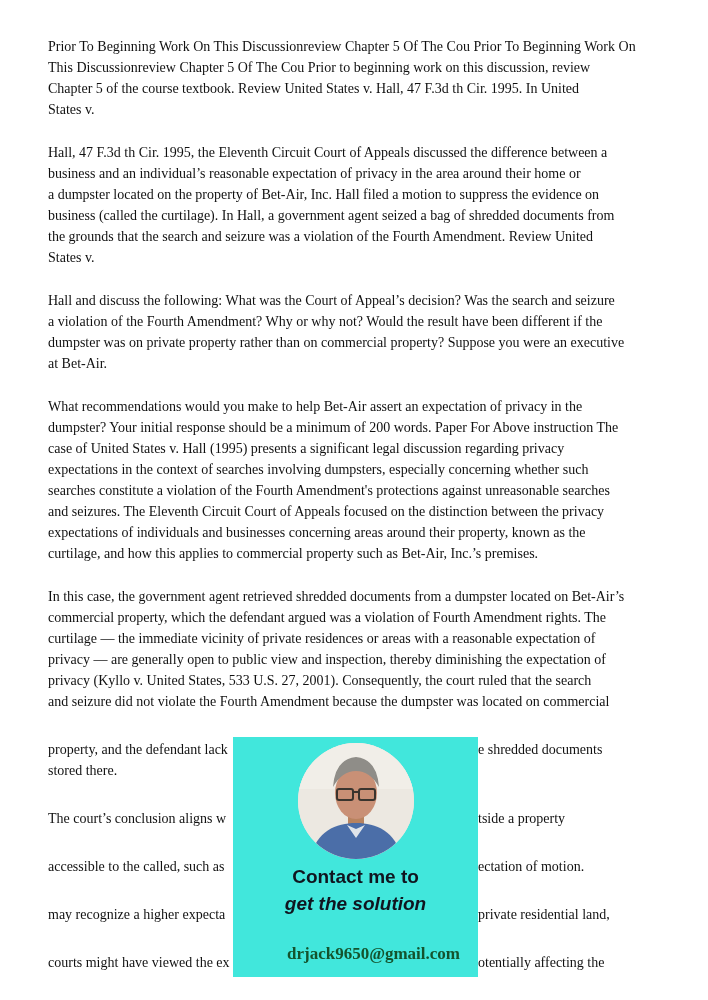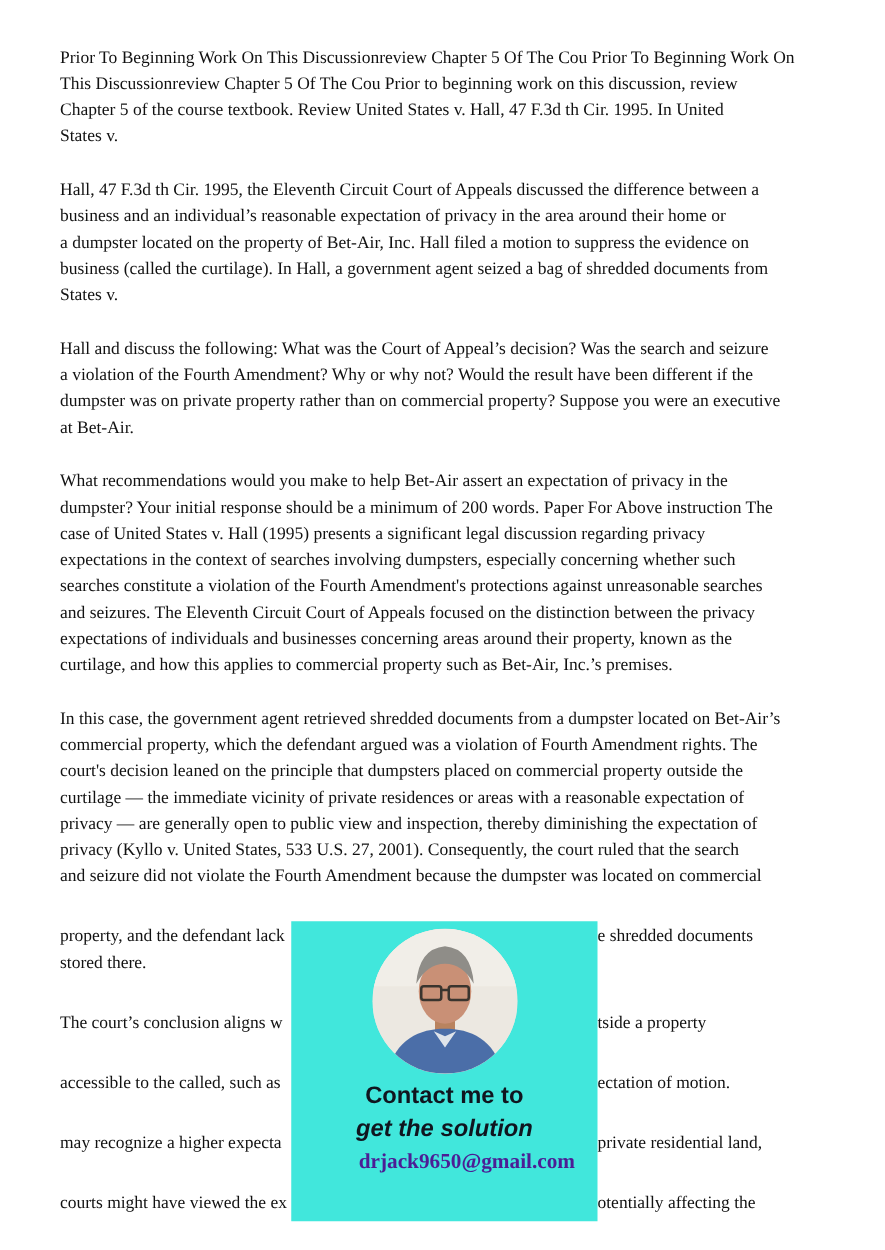--- a/index.html
+++ b/index.html
@@ -51,40 +51,41 @@
     font-weight: 700;
     font-size: 19px;
     line-height: 27px;
     color: #10151f;
     margin-top: 4px;
   }
   .contact-email {
     font-family: "Liberation Serif", serif;
     font-weight: 700;
     font-size: 17px;
-    color: #4c1d95;
-    margin-top: 2px;
+    color: #14532d;
+    margin-top: 27px;
     padding-left: 36px;
   }
 </style>
 </head>
 <body>
 
 <div class="document">
     <div class="paragraph">
       <div class="line">Prior To Beginning Work On This Discussionreview Chapter 5 Of The Cou Prior To Beginning Work On</div>
       <div class="line">This Discussionreview Chapter 5 Of The Cou Prior to beginning work on this discussion, review</div>
       <div class="line">Chapter 5 of the course textbook. Review United States v. Hall, 47 F.3d th Cir. 1995. In United</div>
       <div class="line">States v.</div>
     </div>
     <div class="paragraph">
       <div class="line">Hall, 47 F.3d th Cir. 1995, the Eleventh Circuit Court of Appeals discussed the difference between a</div>
       <div class="line">business and an individual’s reasonable expectation of privacy in the area around their home or</div>
       <div class="line">a dumpster located on the property of Bet-Air, Inc. Hall filed a motion to suppress the evidence on</div>
       <div class="line">business (called the curtilage). In Hall, a government agent seized a bag of shredded documents from</div>
+      <div class="line">the grounds that the search and seizure was a violation of the Fourth Amendment. Review United</div>
       <div class="line">States v.</div>
     </div>
     <div class="paragraph">
       <div class="line">Hall and discuss the following: What was the Court of Appeal’s decision? Was the search and seizure</div>
       <div class="line">a violation of the Fourth Amendment? Why or why not? Would the result have been different if the</div>
       <div class="line">dumpster was on private property rather than on commercial property? Suppose you were an executive</div>
       <div class="line">at Bet-Air.</div>
     </div>
     <div class="paragraph">
       <div class="line">What recommendations would you make to help Bet-Air assert an expectation of privacy in the</div>
@@ -92,21 +93,20 @@
       <div class="line">case of United States v. Hall (1995) presents a significant legal discussion regarding privacy</div>
       <div class="line">expectations in the context of searches involving dumpsters, especially concerning whether such</div>
       <div class="line">searches constitute a violation of the Fourth Amendment's protections against unreasonable searches</div>
       <div class="line">and seizures. The Eleventh Circuit Court of Appeals focused on the distinction between the privacy</div>
       <div class="line">expectations of individuals and businesses concerning areas around their property, known as the</div>
       <div class="line">curtilage, and how this applies to commercial property such as Bet-Air, Inc.’s premises.</div>
     </div>
     <div class="paragraph">
       <div class="line">In this case, the government agent retrieved shredded documents from a dumpster located on Bet-Air’s</div>
       <div class="line">commercial property, which the defendant argued was a violation of Fourth Amendment rights. The</div>
-      <div class="line">court's decision leaned on the principle that dumpsters placed on commercial property outside the</div>
       <div class="line">curtilage — the immediate vicinity of private residences or areas with a reasonable expectation of</div>
       <div class="line">privacy — are generally open to public view and inspection, thereby diminishing the expectation of</div>
       <div class="line">privacy (Kyllo v. United States, 533 U.S. 27, 2001). Consequently, the court ruled that the search</div>
       <div class="line">and seizure did not violate the Fourth Amendment because the dumpster was located on commercial</div>
       <div class="line split"><span class="frag-left">property, and the defendant lack</span><span class="frag-right">e shredded documents</span></div>
       <div class="line">stored there.</div>
     </div>
     <div class="paragraph">
       <div class="line split"><span class="frag-left">The court’s conclusion aligns w</span><span class="frag-right">tside a property</span></div>
       <div class="line split"><span class="frag-left">accessible to the called, such as</span><span class="frag-right">ectation of motion.</span></div>

